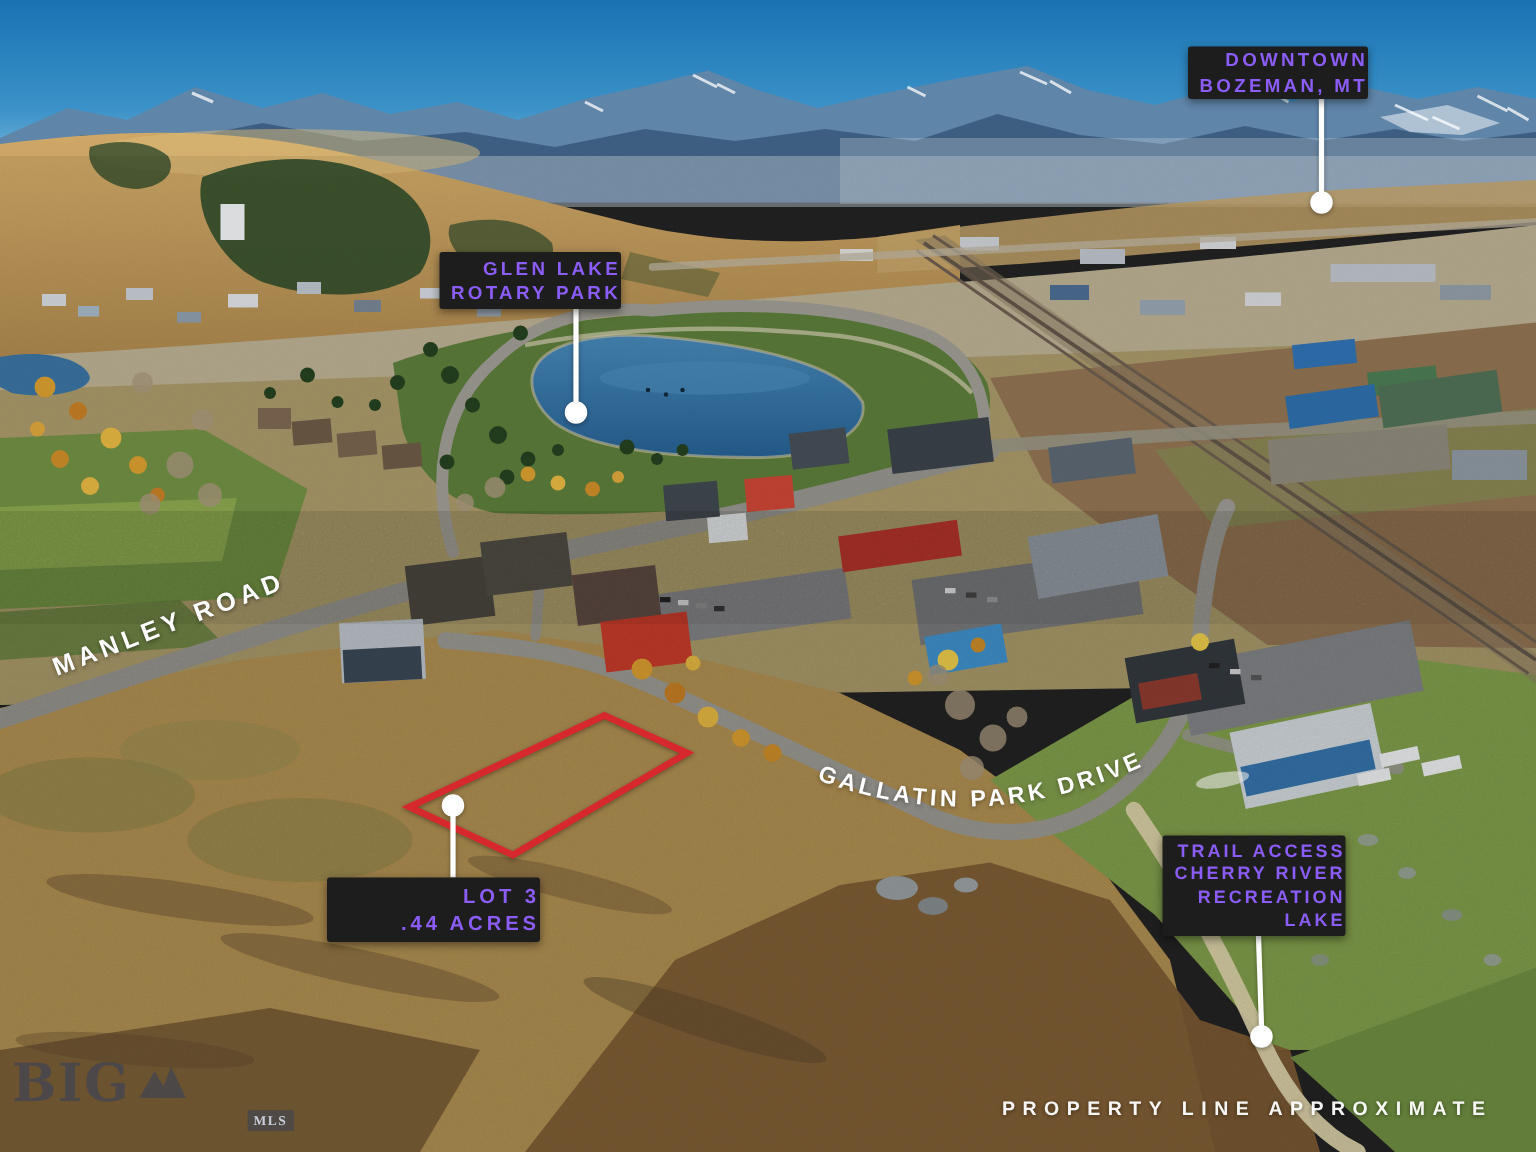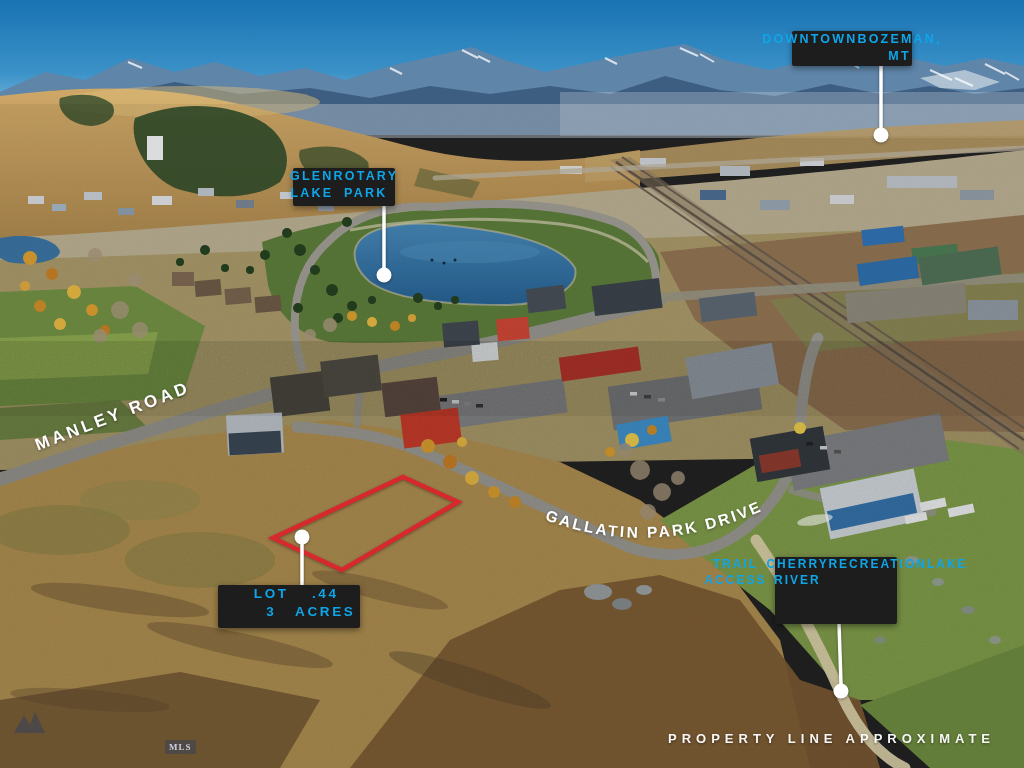--- a/index.html
+++ b/index.html
@@ -1,27 +1,27 @@
 <!DOCTYPE html>
 <html><head>
 <meta charset="utf-8">
 <style>
   html,body{margin:0;padding:0;background:#222;}
   #stage{position:relative;width:1024px;height:768px;overflow:hidden;
          font-family:"Liberation Sans",sans-serif;}
   #scene,#overlay{position:absolute;left:0;top:0;width:1024px;height:768px;}
   #overlay{pointer-events:none;z-index:4;filter:drop-shadow(0 1px 1.5px rgba(0,0,0,.35));}
-  .label-box{position:absolute;z-index:5;background:#1d1d1d;color:#0ea5e9;font-weight:bold;
-             text-align:center;display:flex;justify-content:center;
-             letter-spacing:2.2px;border-radius:2px;box-shadow:0 2px 6px rgba(0,0,0,.45);}
+  .label-box{position:absolute;z-index:5;background:#1d1d1d;color:#8b5cf6;font-weight:bold;
+             text-align:center;display:flex;flex-direction:column;justify-content:center;
+             letter-spacing:2.2px;border-radius:2px;box-shadow:0 2px 6px rgba(0,0,0,.45);align-items:flex-end;}
   .lb2{font-size:12.5px;line-height:16.5px;}
   .lb-lot{font-size:13.5px;line-height:18px;letter-spacing:2.6px;padding-left:34px;}
   .lb4{font-size:12px;line-height:15.5px;letter-spacing:2px;margin-left:28px;}
   #downtown-box{left:792px;top:31px;width:120px;height:35px;}
-  #glenlake-box{left:293px;top:168px;width:102px;height:38px;}
+  #glenlake-box{left:293px;top:168px;width:121px;height:38px;}
   #lot-box{left:218px;top:585px;width:108px;height:43px;}
   #trail-box{left:747px;top:557px;width:122px;height:67px;}
   .road-label{position:absolute;z-index:5;color:#fff;font-weight:bold;white-space:nowrap;
               text-shadow:0 1px 3px rgba(0,0,0,.45);}
   #manley-label{left:36px;top:436px;font-size:17px;letter-spacing:3.5px;
                 transform:rotate(-21deg);transform-origin:left center;}
   #propline-label{right:29px;top:731px;font-size:13px;letter-spacing:5px;opacity:.95;z-index:5;}
   #watermark{position:absolute;left:8px;top:702px;z-index:5;display:flex;align-items:center;
              font-family:"DejaVu Serif",serif;font-weight:bold;font-size:35px;
              letter-spacing:1px;color:rgba(47,62,96,.52);}
@@ -340,20 +340,21 @@
     <div>CHERRY RIVER</div>
     <div>RECREATION</div>
     <div>LAKE</div>
   </div>
 
   <div class="road-label" id="manley-label">MANLEY ROAD</div>
 
   <div class="road-label" id="propline-label">PROPERTY LINE APPROXIMATE</div>
 
   <div id="watermark">
+    <span>BIG</span>
     <span class="wm-icon">
       <svg width="34" height="26" viewBox="0 0 34 26">
           <path d="M2 24 L12 6 L18 16 L23 3 L33 24 Z" fill="rgba(47,62,96,.5)"></path>
         </svg>
     </span>
     <span id="mls-badge">MLS</span>
   </div>
 
 </div>
 

